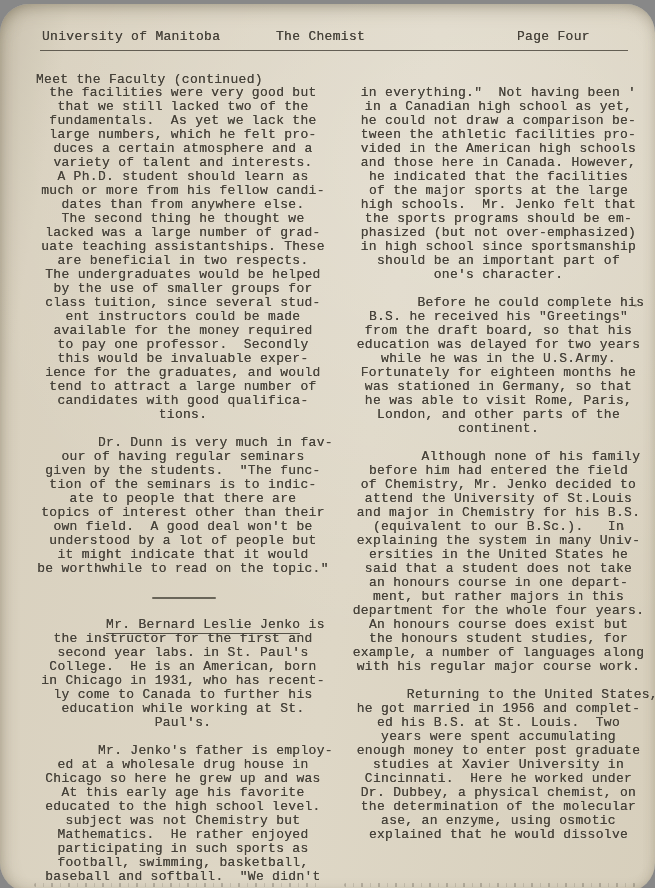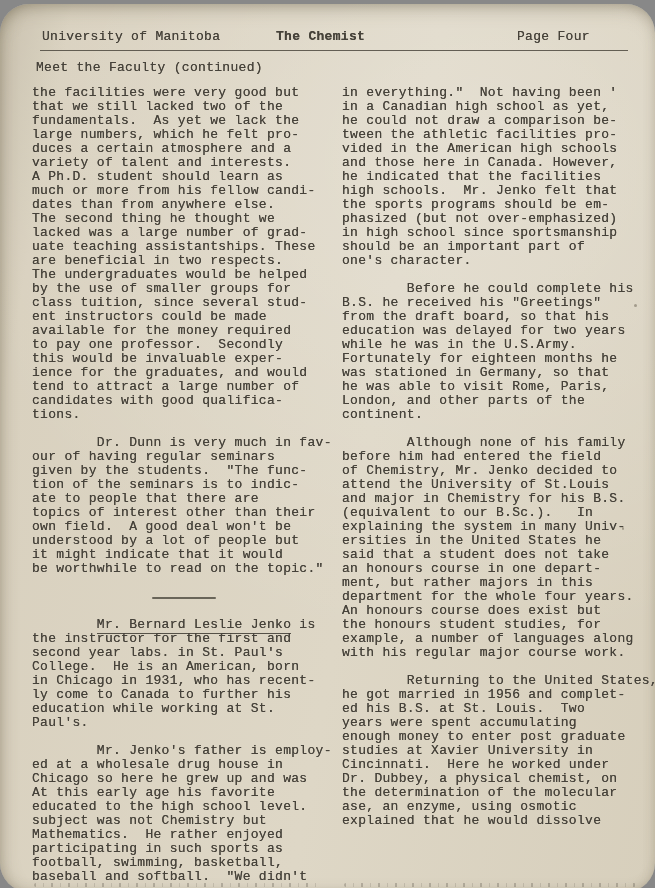--- a/index.html
+++ b/index.html
@@ -20,26 +20,26 @@
     box-shadow:
       inset 0 12px 20px -12px rgba(95,85,62,.55),
       inset 12px 0 20px -14px rgba(95,85,62,.45),
       inset -7px 0 16px -12px rgba(95,85,62,.30),
       inset 0 -9px 16px -12px rgba(95,85,62,.30);
     border-radius: 29px;
   }
   .header{position:absolute;left:0;top:26px;width:100%;height:22px;}
   .h-item{position:absolute;top:0;white-space:pre;}
   .h-left{left:42px;}
-  .h-center{left:276px;font-weight:bold;}
+  .h-center{left:276px;}
   .h-right{left:517px;}
   .header-rule{position:absolute;left:40px;top:20px;width:588px;height:0;
     border-top:1.6px solid rgba(76,72,62,.85);}
-  .section-title{position:absolute;left:36px;top:57px;white-space:pre;}
-  .columns{position:absolute;left:32px;top:82px;display:flex;gap:8px;align-items:flex-start;}
+  .section-title{position:absolute;left:36px;top:69px;white-space:pre;}
+  .columns{position:absolute;left:32px;top:82px;display:flex;gap:8px;align-items:flex-start;text-align:center;}
   .col{width:302px;}
   .col.right{width:313px;}
   .para{margin:0 0 14px 0;}
   .para:last-child{margin-bottom:0;}
   .line{white-space:pre;height:14px;}
   .ul{border-bottom:1.3px solid rgba(70,66,58,.9);padding-bottom:1px;}
   .divider-row{height:14px;margin:0 0 14px 0;position:relative;}
   .divider-bar{position:absolute;left:120px;top:7px;width:64px;height:0;
     border-top:2px solid rgba(76,72,62,.8);border-radius:1px;}
   .cutoff{position:absolute;top:879px;height:4px;opacity:.55;border-radius:2px;
@@ -135,20 +135,21 @@
       </div>
     <div class="col right">
         <div class="para">
           <div class="line">in everything."  Not having been '</div>
           <div class="line">in a Canadian high school as yet,</div>
           <div class="line">he could not draw a comparison be-</div>
           <div class="line">tween the athletic facilities pro-</div>
           <div class="line">vided in the American high schools</div>
           <div class="line">and those here in Canada. However,</div>
           <div class="line">he indicated that the facilities</div>
+          <div class="line">of the major sports at the large</div>
           <div class="line">high schools.  Mr. Jenko felt that</div>
           <div class="line">the sports programs should be em-</div>
           <div class="line">phasized (but not over-emphasized)</div>
           <div class="line">in high school since sportsmanship</div>
           <div class="line">should be an important part of</div>
           <div class="line">one's character.</div>
         </div>
         <div class="para">
           <div class="line">        Before he could complete his</div>
           <div class="line">B.S. he received his "Greetings"</div>

